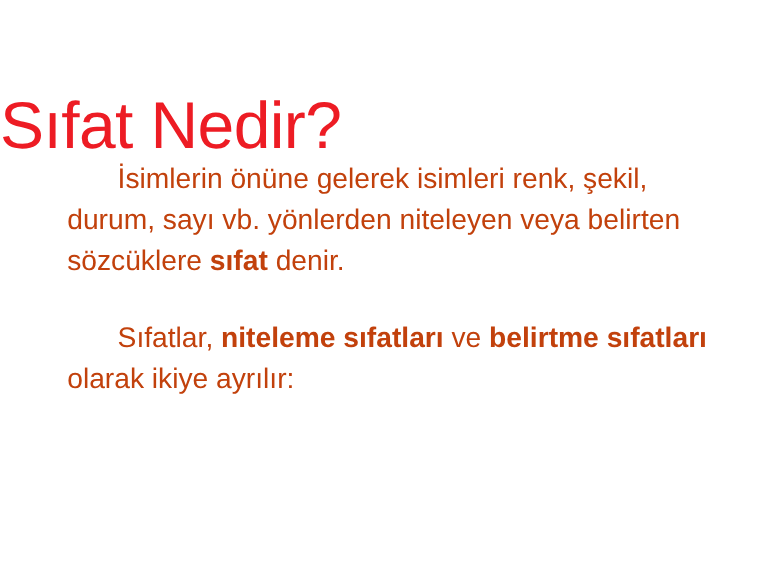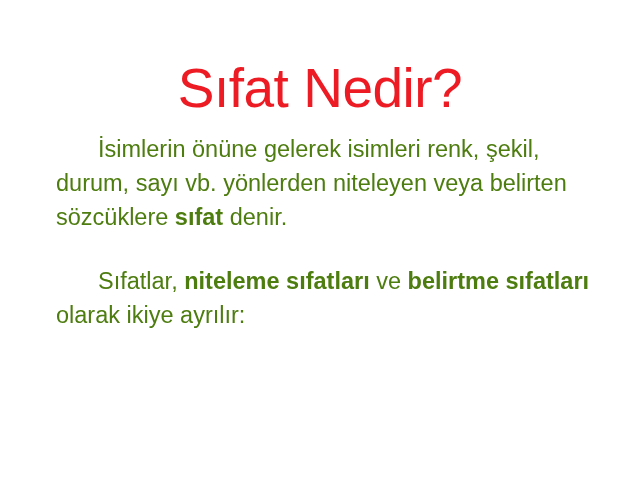--- a/index.html
+++ b/index.html
@@ -20,23 +20,23 @@
     width: 640px;
     height: 480px;
     background: #ffffff;
     box-sizing: border-box;
   }
 
   
   #slide-title {
     position: absolute;
     left: 0;
-    top: 18px;
+    top: 34px;
     width: 640px;
-    text-align: center;
+    text-align: left;
     color: #ED1C24;
     font-size: 55px;
     line-height: 66px;
     font-weight: 400;
     letter-spacing: -0.5px;
     white-space: nowrap;
   }
 
   
   #slide-body {
@@ -64,21 +64,21 @@
     font-weight: 700;
   }
 </style>
 </head>
 <body>
 
 <div id="slide" style="background: rgb(255, 255, 255);">
 
   <h1 id="slide-title" style="color: rgb(237, 28, 36);">Sıfat Nedir?</h1>
 
-  <div id="slide-body" style="color: #4d7c0f;">
+  <div id="slide-body" style="color: #c2410c;">
 
     <p class="para"><span>İsimlerin önüne gelerek isimleri renk, şekil, durum, sayı vb. yönlerden niteleyen veya belirten sözcüklere </span><span class="bold">sıfat</span><span> denir.</span></p>
 
     <p class="para"><span>Sıfatlar, </span><span class="bold">niteleme sıfatları</span><span> ve </span><span class="bold">belirtme sıfatları</span><span> olarak ikiye ayrılır:</span></p>
 
   </div>
 
 </div>
 
 </body></html>

